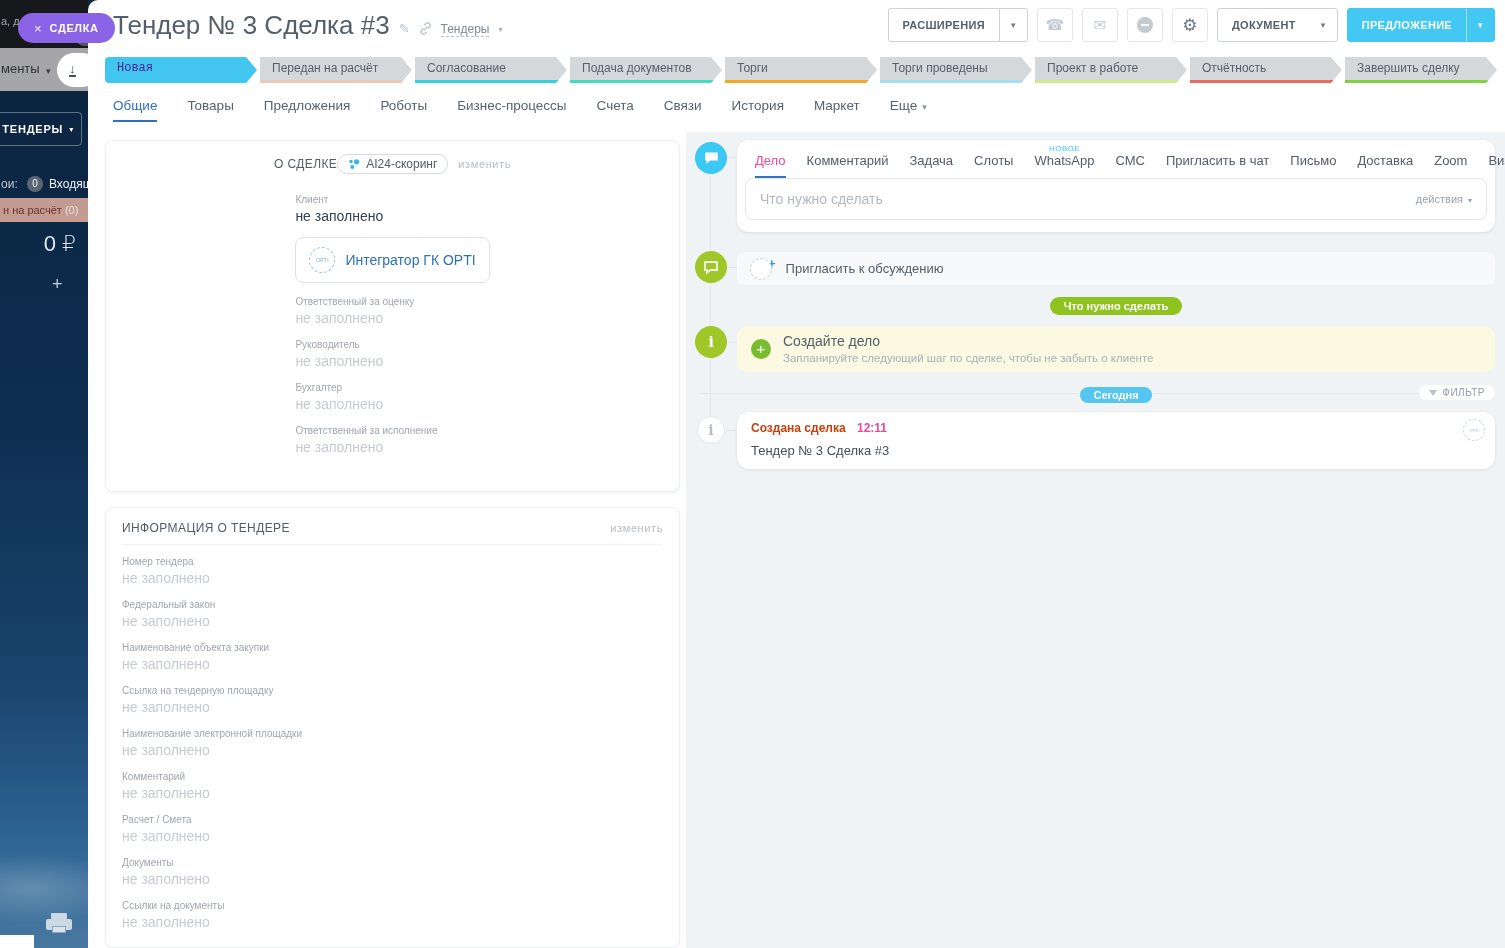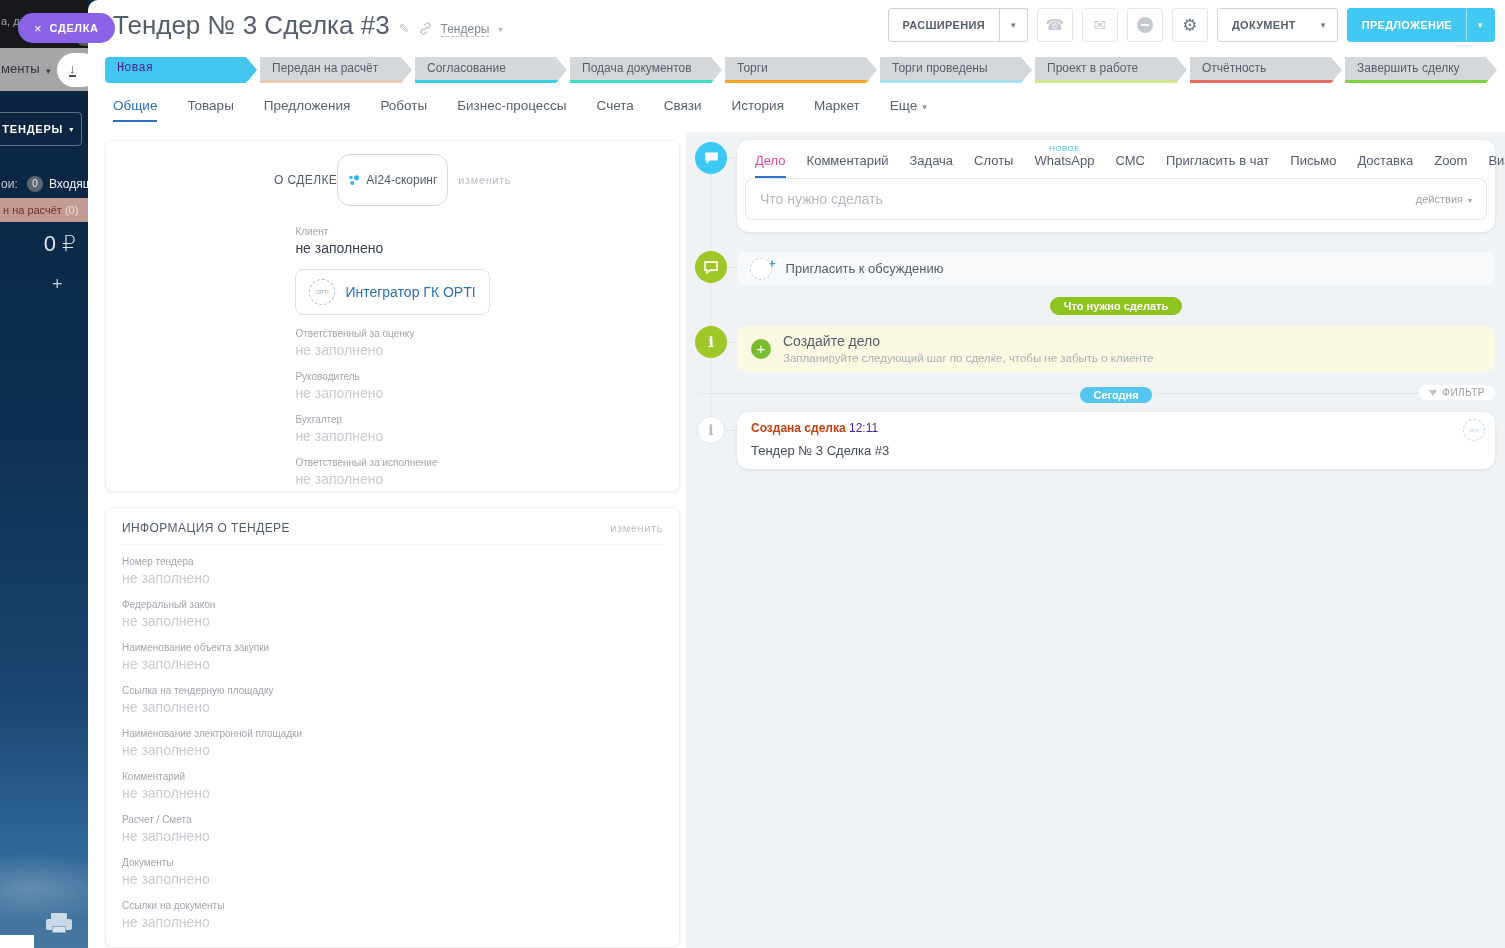--- a/index.html
+++ b/index.html
@@ -82,21 +82,21 @@
   .mtab-more .car { font-size:9px; color:#8a929b; }
 
   
   .card { position:absolute; left:17px; width:575px; background:#fff; border:1px solid #eef0f2; border-radius:8px;
     box-shadow:0 1px 2px rgba(83,92,105,.08); overflow:hidden; display:flex; flex-direction:column; }
   .card1 { top:140px; height:352px;align-items:center; } .card2 { top:507px; height:441px; }
   .card-head { display:flex; align-items:center; padding:13px 16px 9px; }
   .card-title { font-size:12px; color:#525c68; letter-spacing:.4px; }
   .card-head .spacer { flex:1; }
   .scoring-badge { display:flex; align-items:center; gap:6px; border:1px solid #d5dadf; border-radius:13px;
-    padding:18px 10px; font-size:12px; color:#535c69; margin-right:10px; }
+    padding:2px 10px; font-size:12px; color:#535c69; margin-right:10px; }
   .edit-link { font-size:11px; color:#b8bec5; letter-spacing:.6px; }
   .card-div { height:1px; background:#f1f3f5; margin:0 16px; }
   .card-body { padding:11px 16px 0; flex:1; }
   .fld { margin-bottom:13px; }
   .fld-label { font-size:10px; color:#a1a6ad; margin-bottom:3px; }
   .fld-value { font-size:14px; color:#c7cbd0; }
   .fld-value.emph { color:#39424d; }
   .resp-box { border:1px solid #dce2e7; border-radius:8px; padding:9px 13px; display:flex; align-items:center; gap:10px; margin:2px 0 13px; }
   .avatar { width:26px; height:26px; border-radius:50%; background:#fff; border:1px dashed #9cc0dd; position:relative; flex:none; }
   .avatar::after { content:"OPTI"; position:absolute; left:0; right:0; top:9px; text-align:center; font-size:5px; color:#7fa8c9; letter-spacing:.3px; }
@@ -148,21 +148,21 @@
   .today-pill-wrap { position:absolute; left:37px; right:0; text-align:center; }
   .today-pill { display:inline-block; background:#54c6ef; color:#fff; font-size:11px; font-weight:bold;
     padding:2px 13px; border-radius:12px; border:3px solid #eff3f5; position:relative; }
   .filter-btn { position:absolute; right:0; top:1px; background:#fff; border-radius:10px; padding:2px 10px;
     font-size:10px; color:#959ca3; letter-spacing:.5px; display:flex; gap:5px; align-items:center; }
   .funnel { width:0; height:0; border-left:4px solid transparent; border-right:4px solid transparent; border-top:6px solid #b9c0c7; }
 
   .entry-card { top:412px; height:57px; }
   .entry-head { position:absolute; left:14px; top:9px; font-size:12px; }
   .entry-title { font-weight:bold; color:#c2410c; }
-  .entry-time { color:#4c1d95; margin-left:0; }
+  .entry-time { color:#ec4899; margin-left:8px;font-weight:bold; }
   .entry-body { position:absolute; left:14px; top:31px; font-size:13px; color:#454d56; }
   .entry-avatar { position:absolute; right:10px; top:7px; width:22px; height:22px; border-radius:50%;
     border:1px dashed #ccd9e3; background:#fff; }
   .entry-avatar::after { content:"OPTI"; position:absolute; left:0; right:0; top:8px; text-align:center; font-size:4px; color:#9fb9cf; }
 
   svg { display:block; }
 </style>
 </head>
 <body>
 

